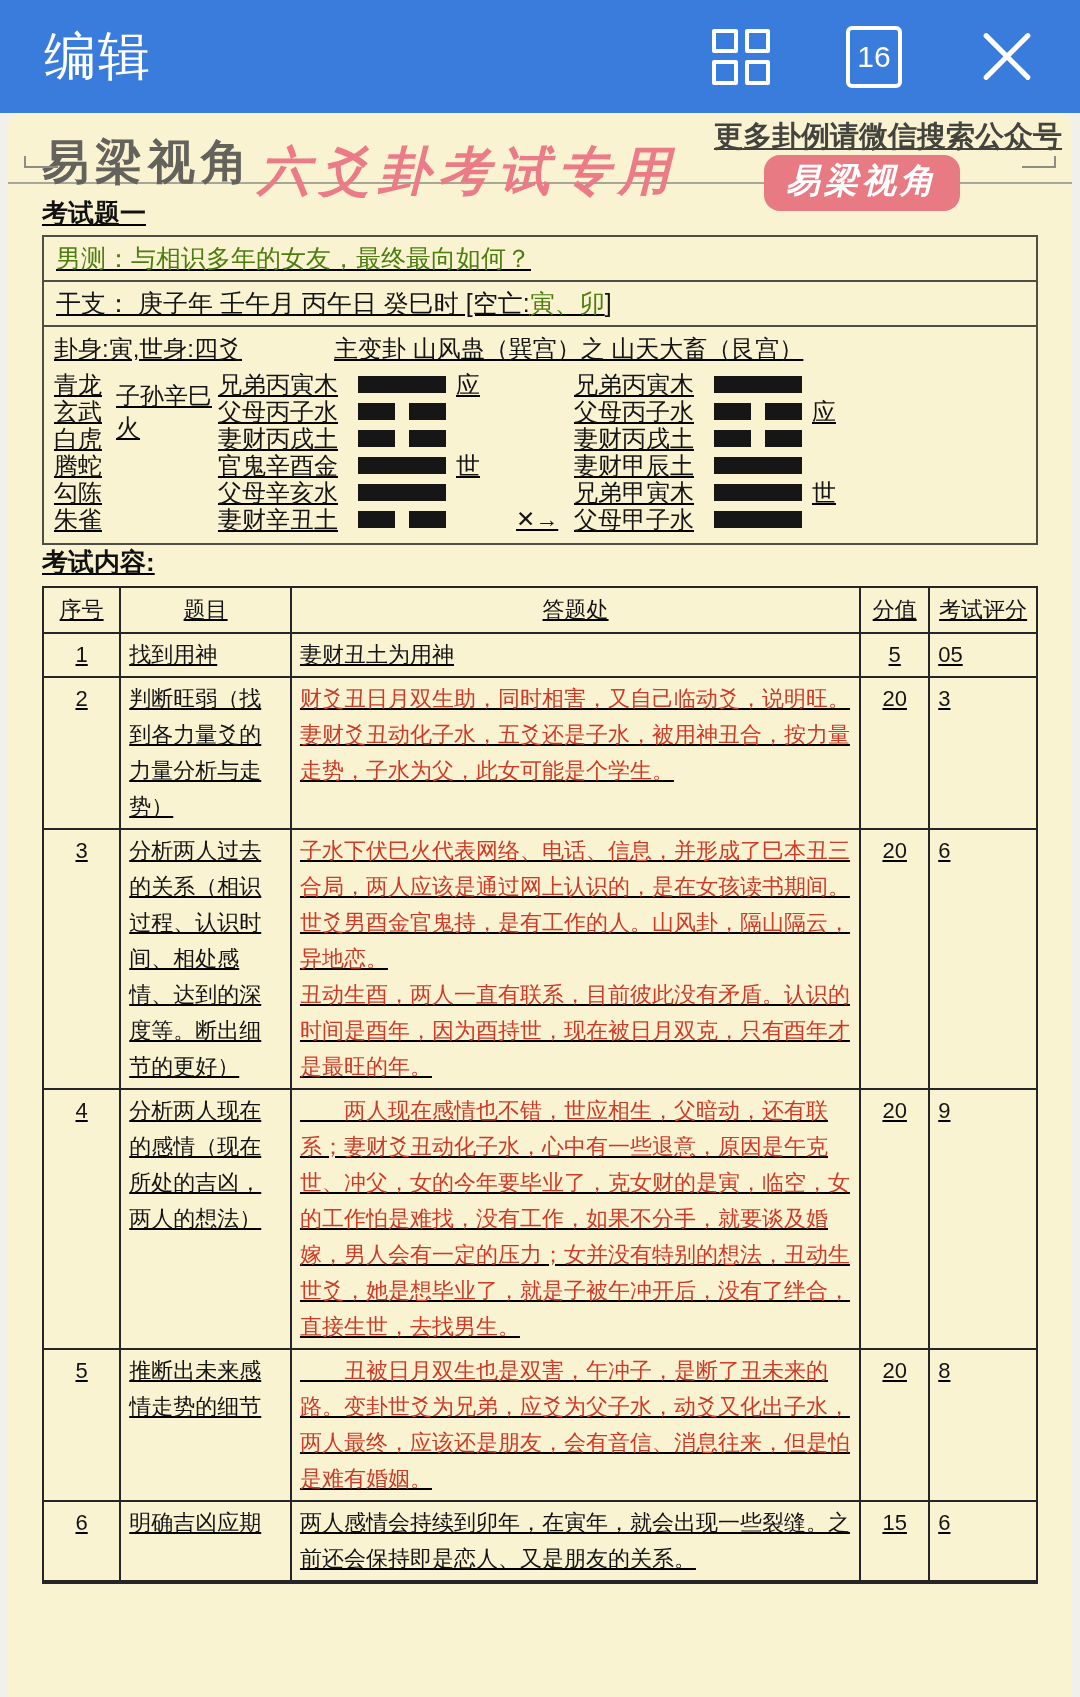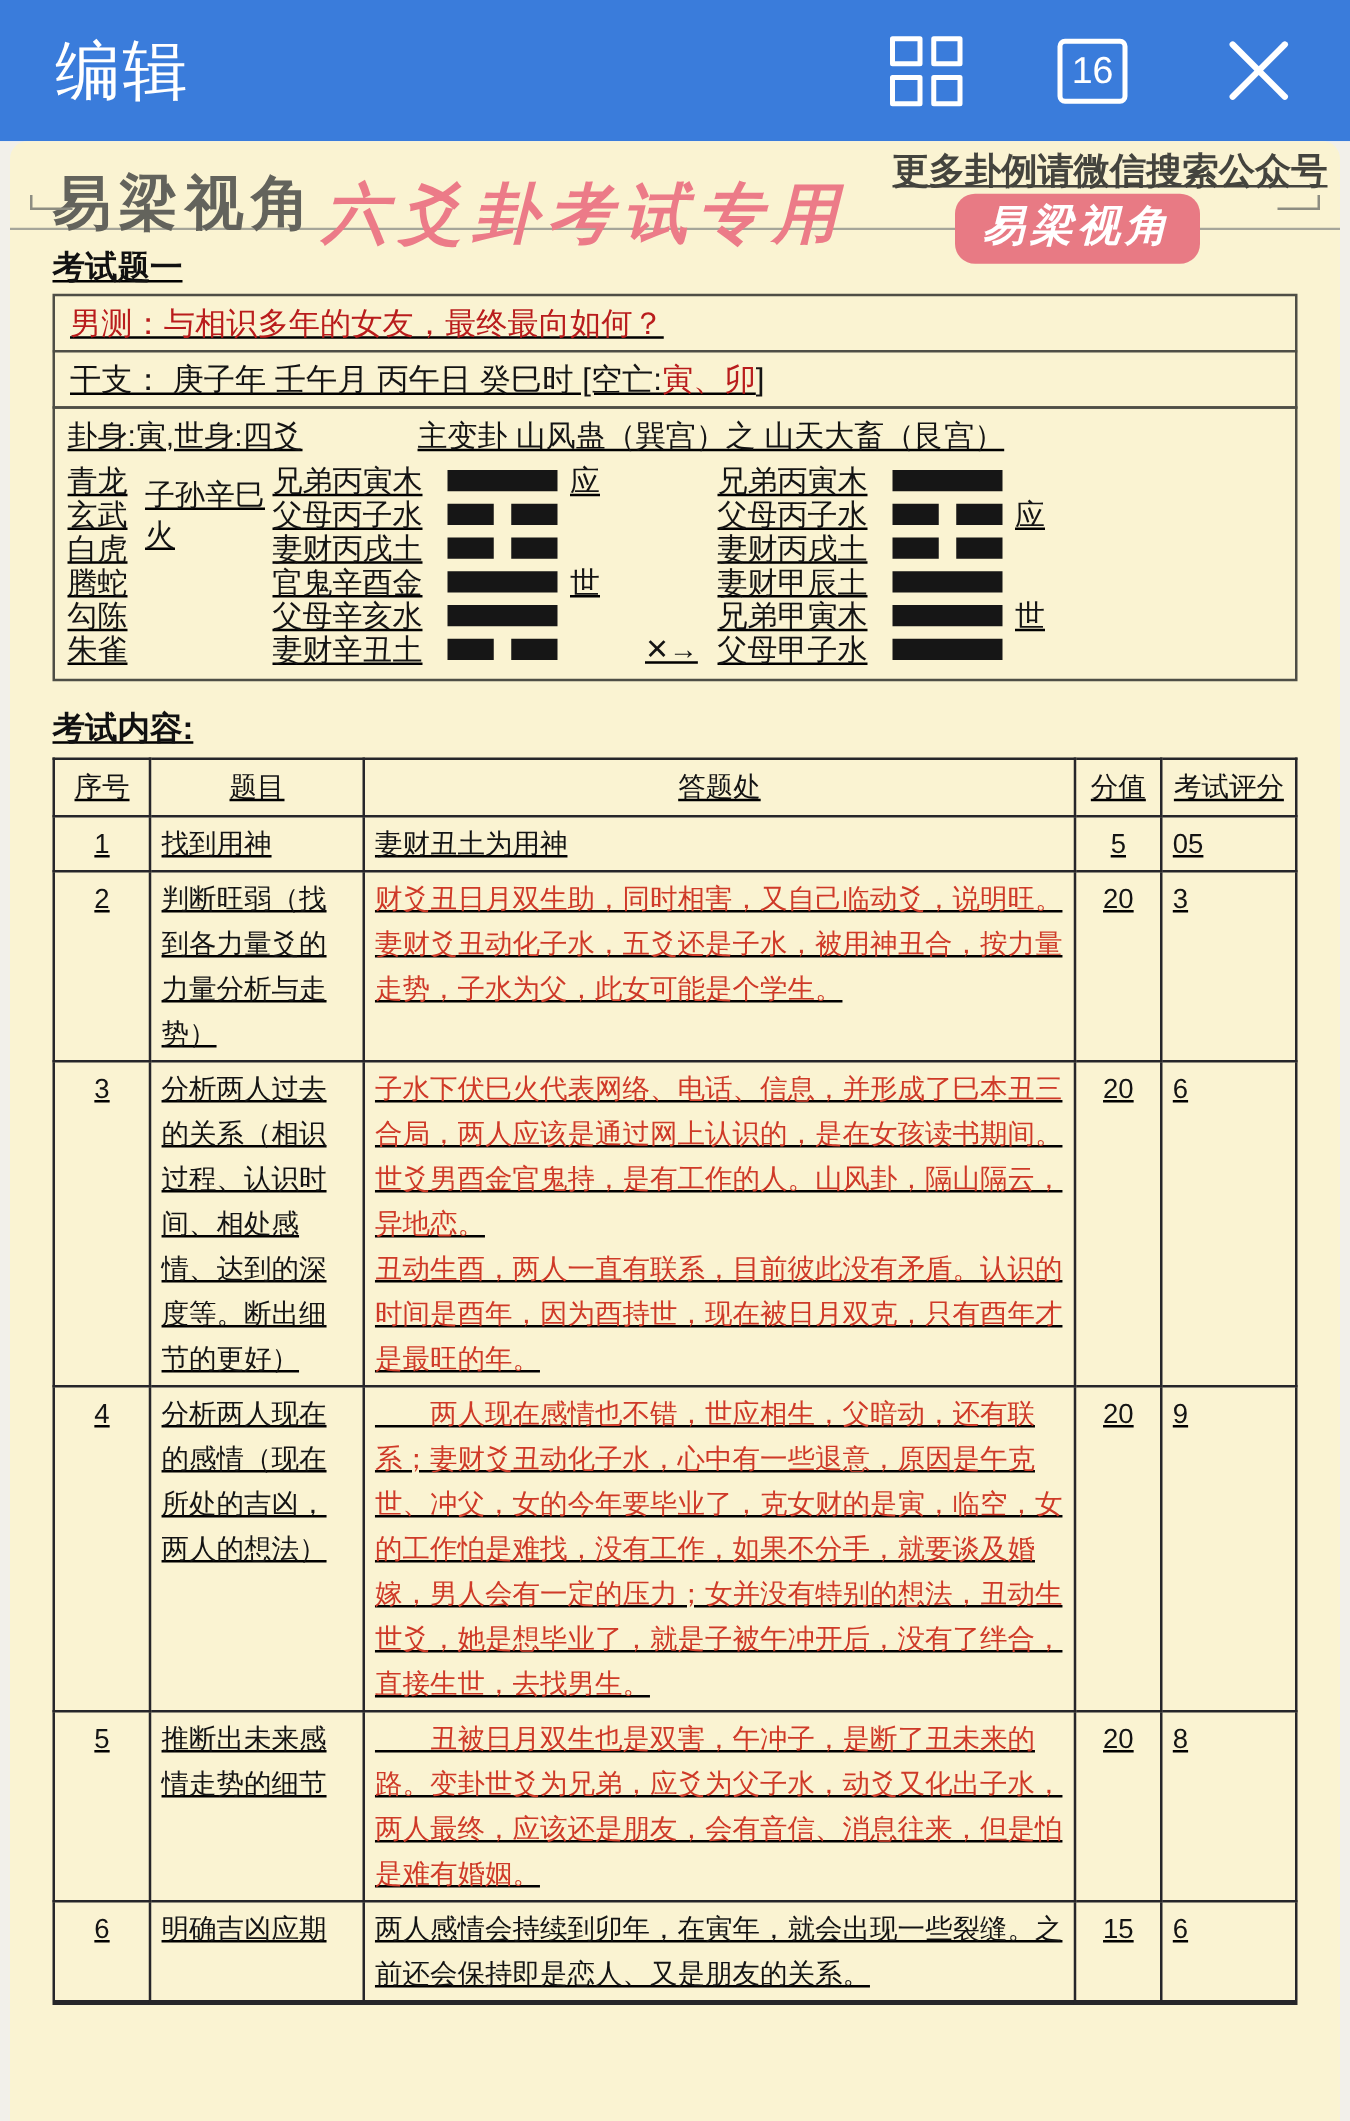--- a/index.html
+++ b/index.html
@@ -8,21 +8,21 @@
   body { display:flex; flex-direction:column; }
 
   
   .topbar { height:113px; background:#3a7cdb; display:flex; align-items:center;
             padding:0 44px; flex:none; }
   .topbar-title { color:#fff; font-size:52px; letter-spacing:2px; }
   .topbar-actions { margin-left:auto; display:flex; align-items:center; gap:76px; }
   .grid-icon { width:58px; height:56px; display:grid; grid-template-columns:1fr 1fr;
                grid-template-rows:1fr 1fr; gap:7px; }
   .grid-icon span { border:4px solid #fff; border-radius:2px; }
-  .pages-box { width:56px; height:52px; border:4px solid #fff; border-radius:6px;
+  .pages-box { width:56px; height:62px; border:4px solid #fff; border-radius:6px;
                color:#fff; font-size:30px; display:flex; align-items:center;
                justify-content:center; }
   .close-icon { width:58px; height:58px; position:relative; }
   .close-icon i { position:absolute; left:-3px; top:26px; width:64px; height:5px;
                   background:#fff; border-radius:3px; }
   .close-icon i:first-child { transform:rotate(45deg); }
   .close-icon i:last-child  { transform:rotate(-45deg); }
 
   
   .page-wrap { background:#f2f0ea; padding:0 8px; flex:none; }
@@ -42,21 +42,21 @@
   .corner-mark { position:absolute; bottom:14px; width:34px; height:12px; }
   .corner-mark.left  { left:16px;  border-left:2px solid #8d8d82; border-bottom:2px solid #8d8d82; }
   .corner-mark.right { right:16px; border-right:2px solid #8d8d82; border-bottom:2px solid #8d8d82; }
 
   .doc-body { background:#faf3d2; height:1626px; overflow:hidden; padding:8px 34px 0;text-decoration:underline; }
 
   .sec-title { font-size:26px; font-weight:bold; color:#111; margin:4px 0 6px; }
 
   .line-box { border:2px solid #4e4e46; background:#faf3d2; padding:5px 12px;
               font-size:25px; color:#141414; margin-top:-2px; }
-  .red { color:#b91c1c; }
+  .red { color:#4d7c0f; }
 
   
   .gua-box { border:2px solid #4e4e46; margin-top:-2px; padding:4px 10px 10px; }
   .gua-head { font-size:24px; color:#141414; display:flex; padding:2px 0 6px; }
   .gua-head .gh-right { margin-left:92px; }
   .gua-row { display:flex; align-items:center; height:27px; font-size:24px; color:#141414; }
   .g-god    { width:62px;  flex:none; }
   .g-fu     { width:102px; flex:none; }
   .g-name   { width:140px; flex:none; }
   .g-mark   { width:70px;  flex:none; padding-left:10px; }
@@ -225,21 +225,21 @@
             <span class="g-change">✕→</span>
             <span class="g-name">父母甲子水</span>
             <span class="yao solid">
               <span class="seg"></span>
             </span>
             <span class="g-mark2"></span>
           </div>
         </div>
     </div>
 
-    <div class="sec-title" style="margin-top:20px;">考试内容:</div>
+    <div class="sec-title" style="margin-top:0;">考试内容:</div>
 
     <table class="exam">
       <colgroup>
         <col style="width:76px">
           <col style="width:168px">
           <col style="width:560px">
         <col style="width:68px">
           <col style="width:106px">
       </colgroup>
       <thead>

